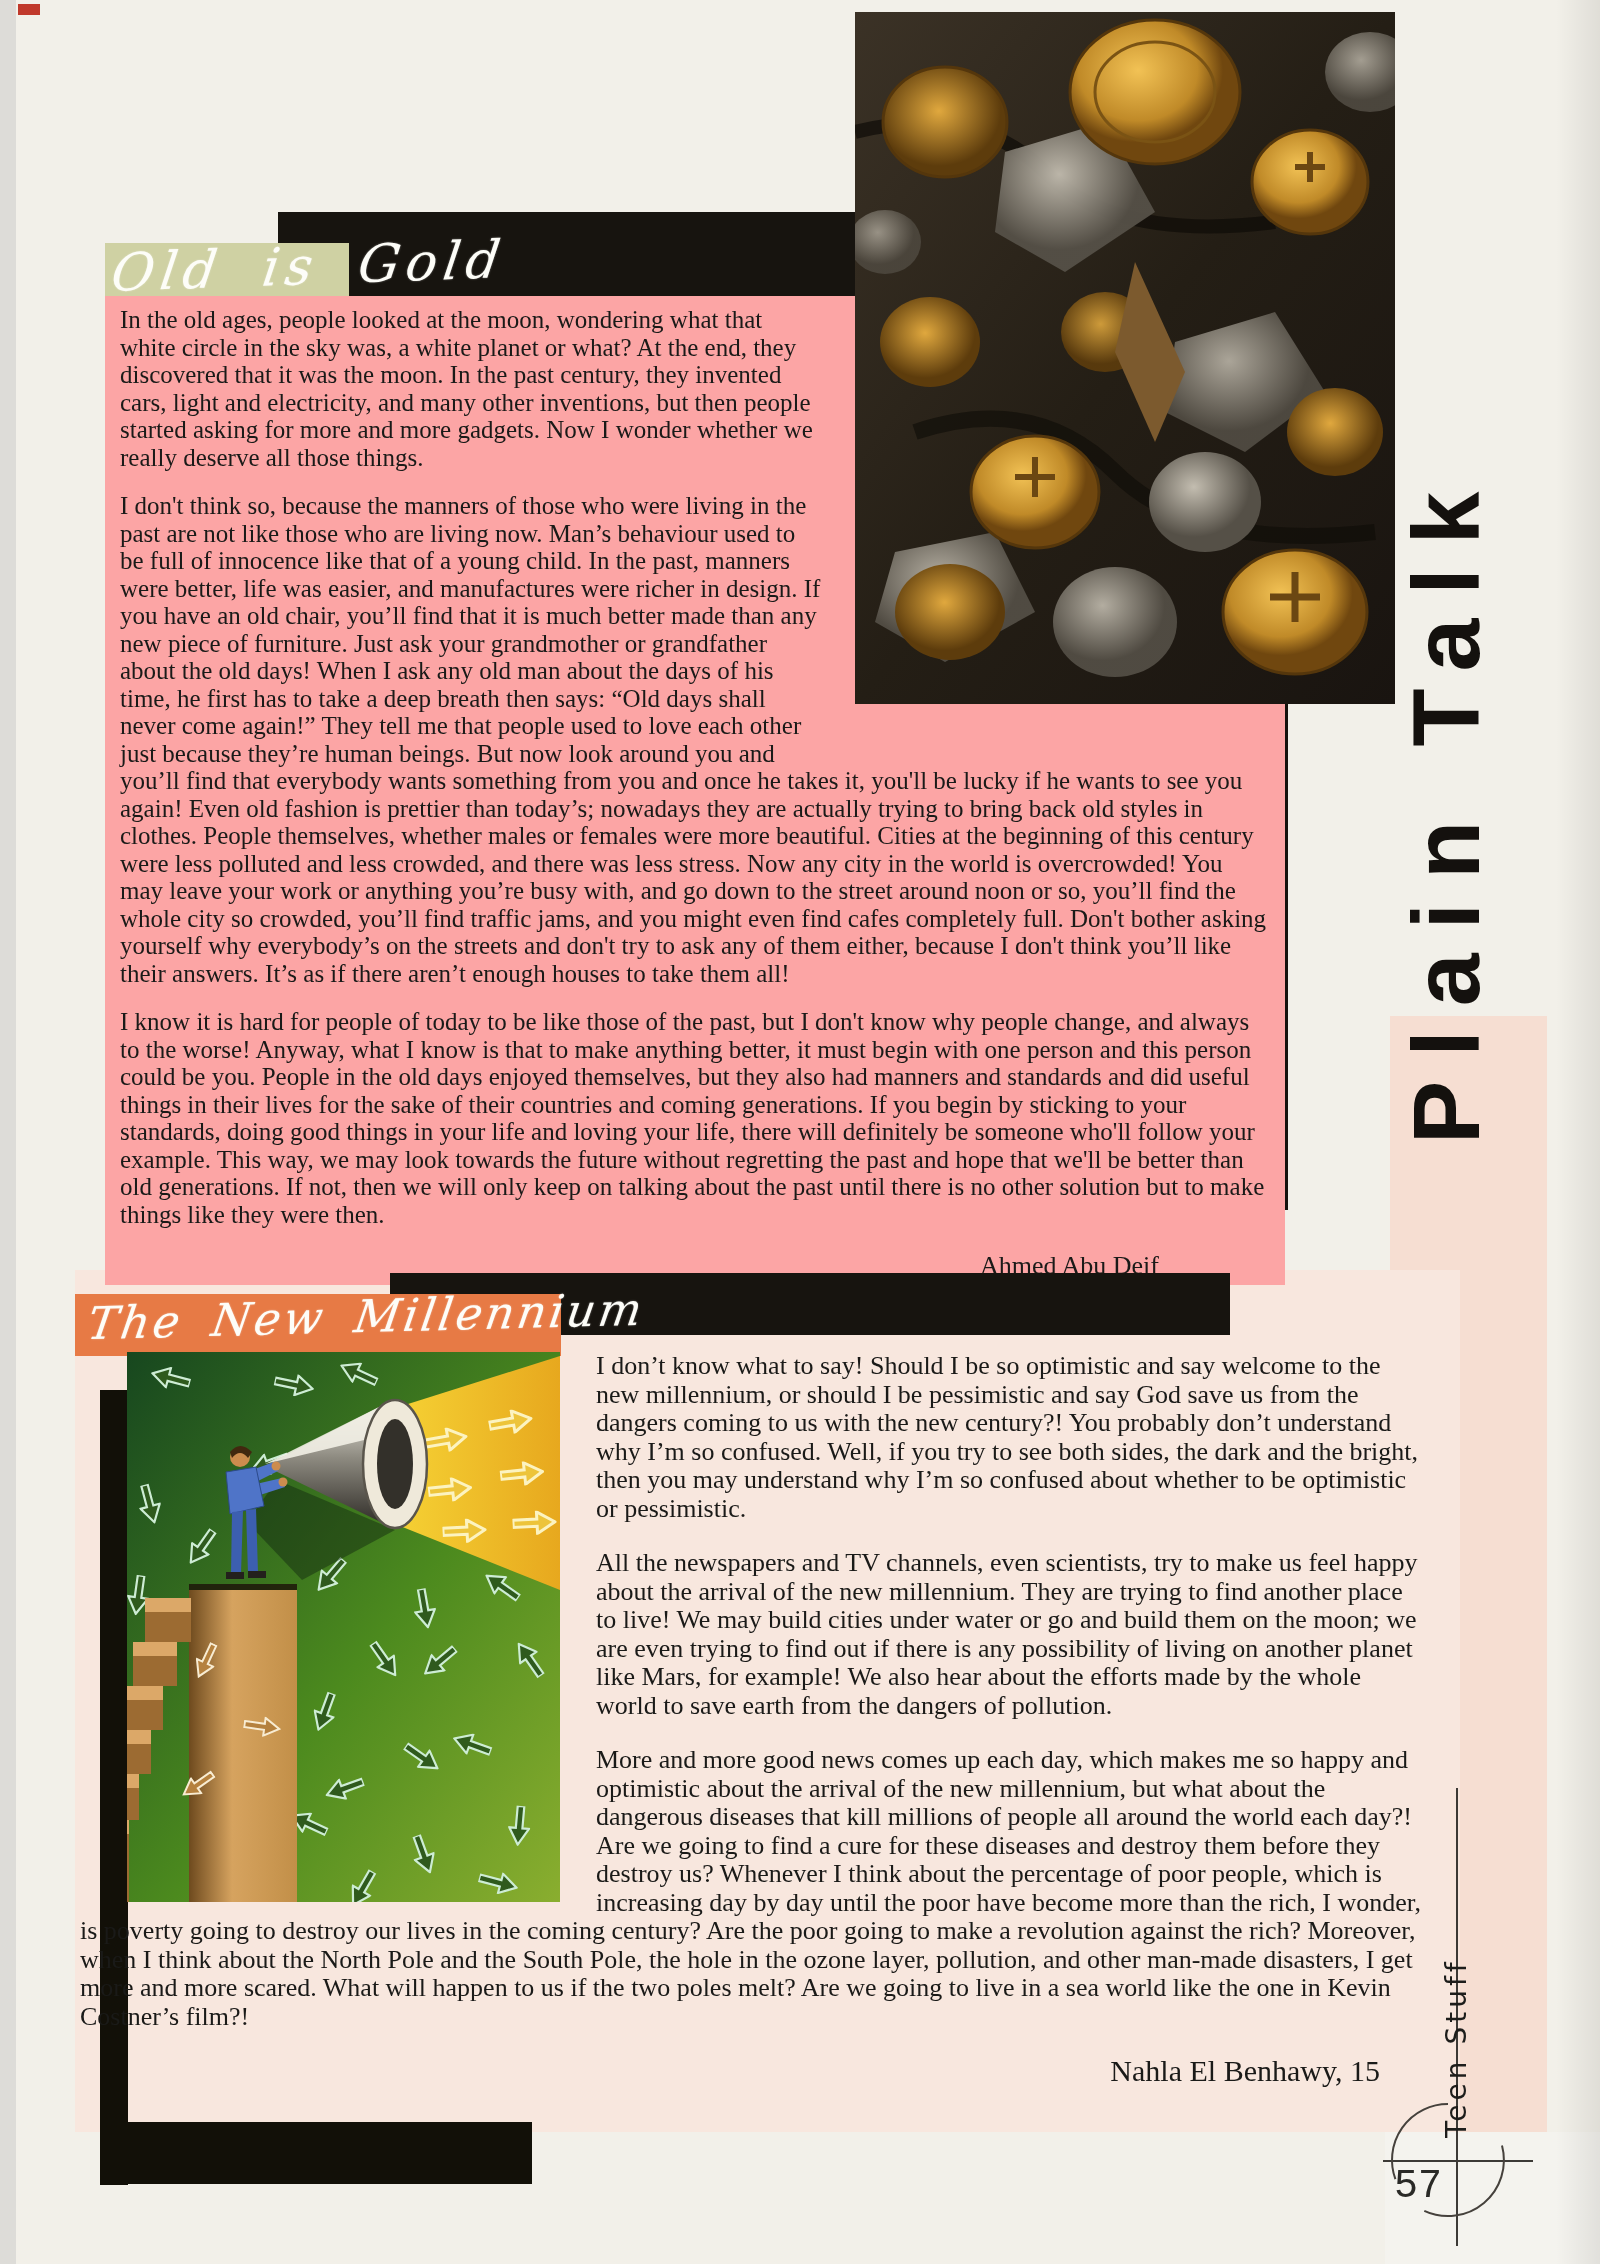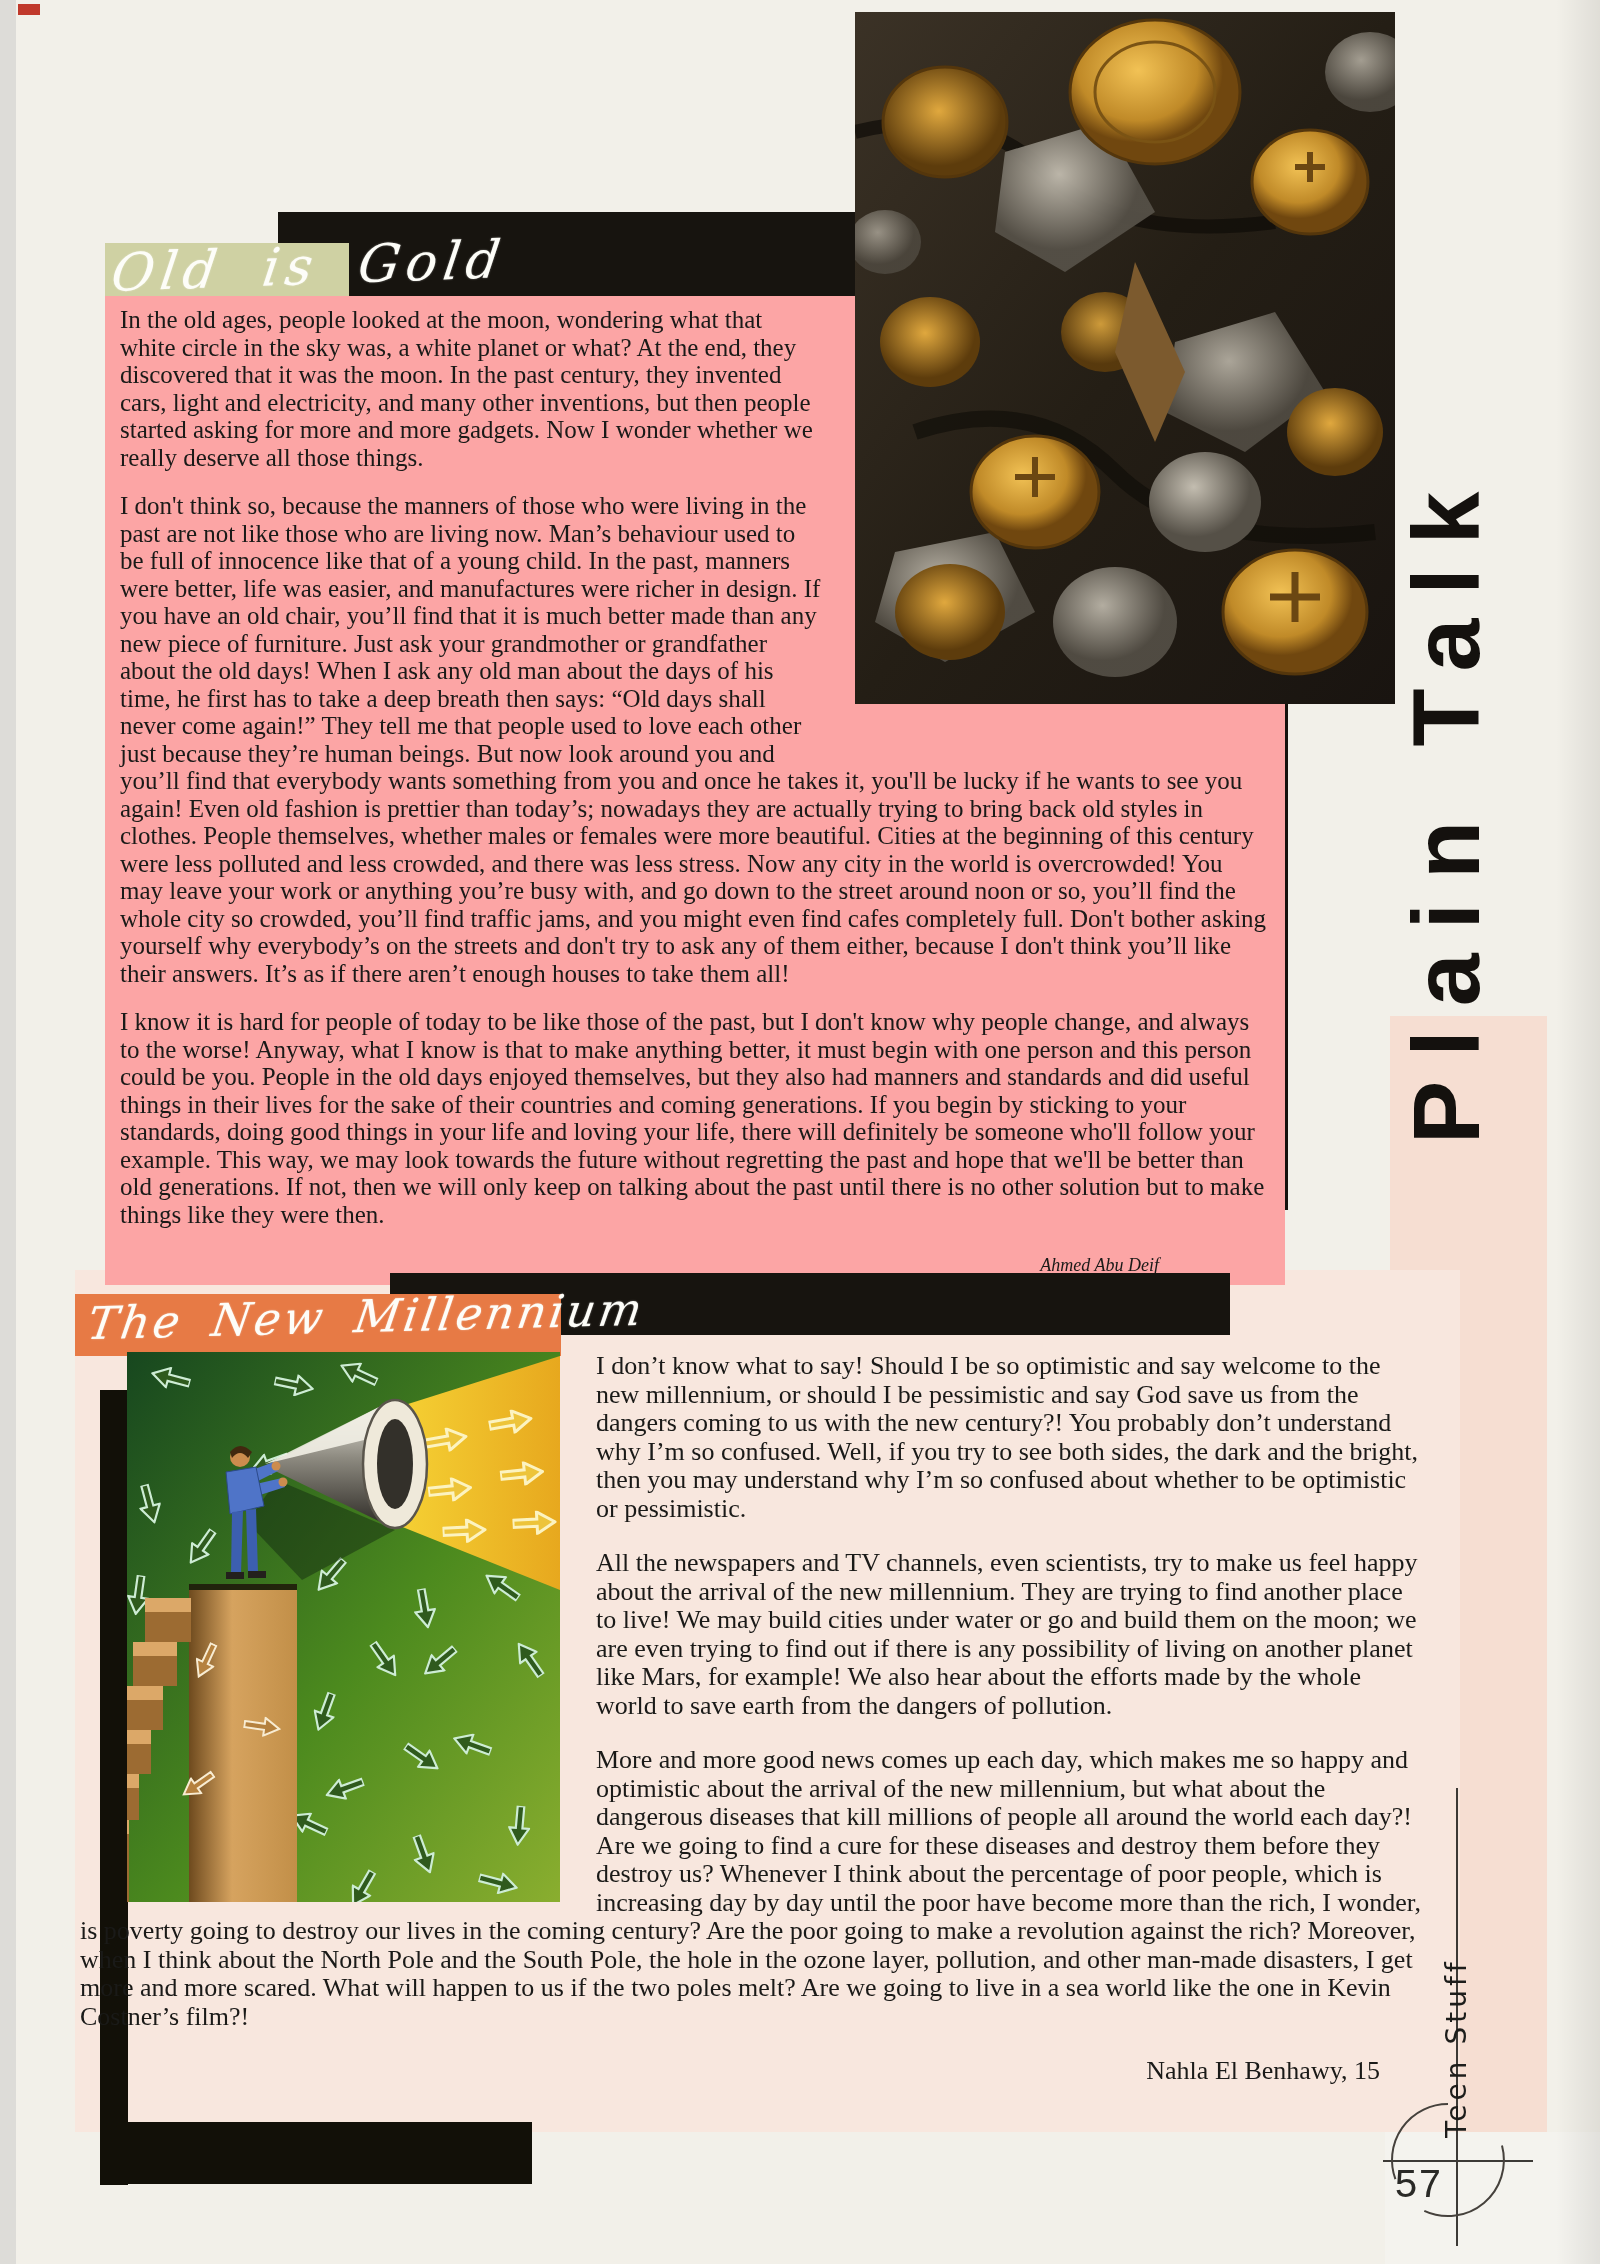--- a/index.html
+++ b/index.html
@@ -20,26 +20,26 @@
   .white-br{left:1385px;top:2132px;width:215px;height:132px;background:#f4f3ee;}
   .photo-shadow{left:855px;top:700px;width:418px;height:40px;background:#16120d;}
   .thin-bar{left:1262px;top:682px;width:26px;height:528px;background:#16120d;}
   .illo-bar{left:100px;top:1390px;width:28px;height:795px;background:#121008;}
   .bottom-band{left:100px;top:2122px;width:432px;height:62px;background:#121008;}
   
   .cream{left:105px;top:296px;width:1180px;height:989px;background:#fca5a5;
          padding:10px 16px 0 15px;box-sizing:border-box;font-size:25px;line-height:27.5px;}
   .cream .spacer{float:right;width:448px;height:446px;}
   .cream p{margin:0 0 21px 0;}
-  .byline1{text-align:right;padding-right:110px;margin-top:24px;font-size:18px;font-style:italic;}
+  .byline1{text-align:right;padding-right:110px;margin-top:24px;font-size:26px;}
   
   .art2{left:80px;top:1352px;width:1346px;font-size:26px;line-height:28.5px;font-family:Liberation Serif, serif;}
   .art2 .spacer{float:left;width:516px;height:560px;}
   .art2 p{margin:0 0 26px 0;}
-  .byline2{text-align:right;padding-right:46px;margin-top:16px;font-size:26px;}
+  .byline2{text-align:right;padding-right:46px;margin-top:16px;font-size:30px;}
   
   .script{font-family:"DejaVu Serif",serif;font-style:italic;color:#fdfdf8;white-space:nowrap;
           text-shadow:0 0 2px rgba(255,255,255,.45);}
   .title1{left:112px;top:236px;font-size:52px;letter-spacing:6px;word-spacing:18px;
           transform:rotate(-2deg) skewX(-10deg);}
   .title2{left:88px;top:1290px;font-size:45px;letter-spacing:3px;word-spacing:12px;
           transform:rotate(-1.5deg) skewX(-10deg);}
   
   .vtext{writing-mode:vertical-rl;transform:rotate(180deg);}
   .plain-talk{left:1392px;top:292px;height:852px;font-family:"Liberation Sans",sans-serif;

